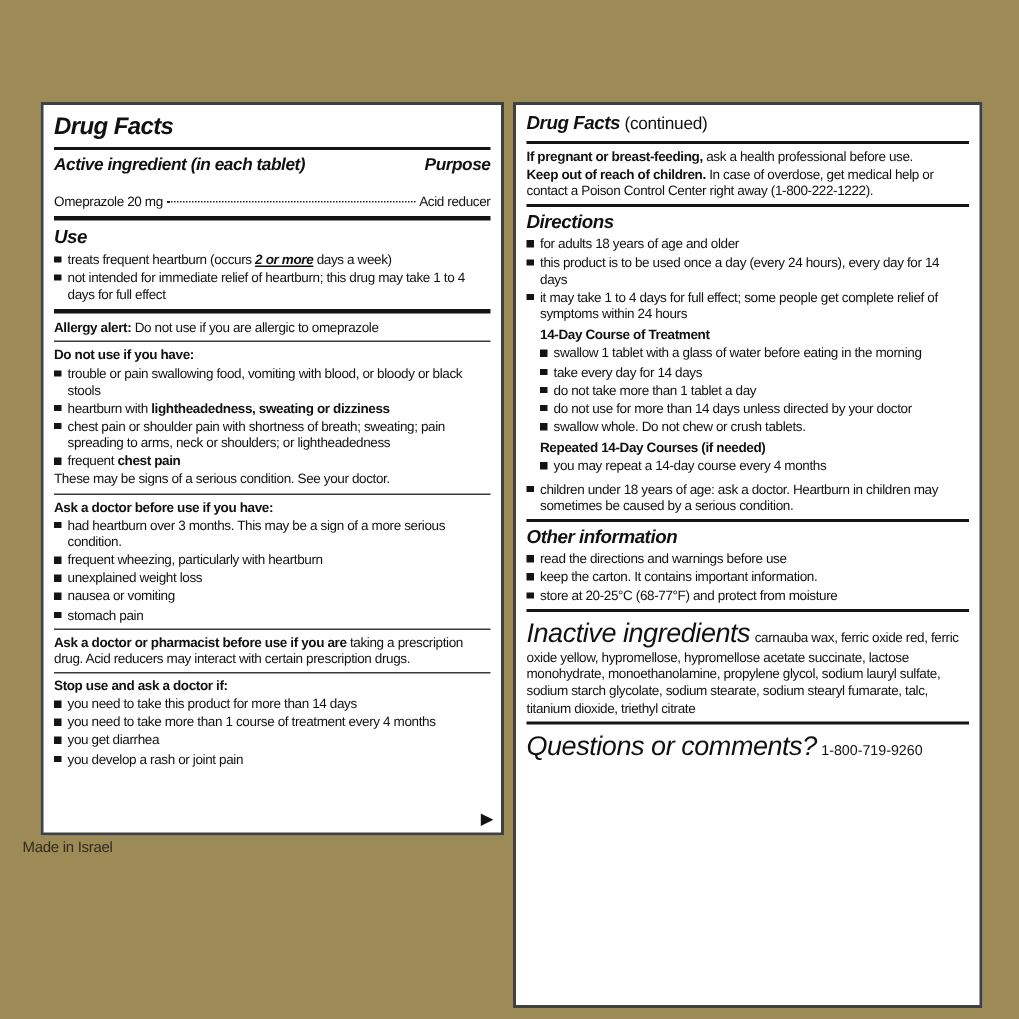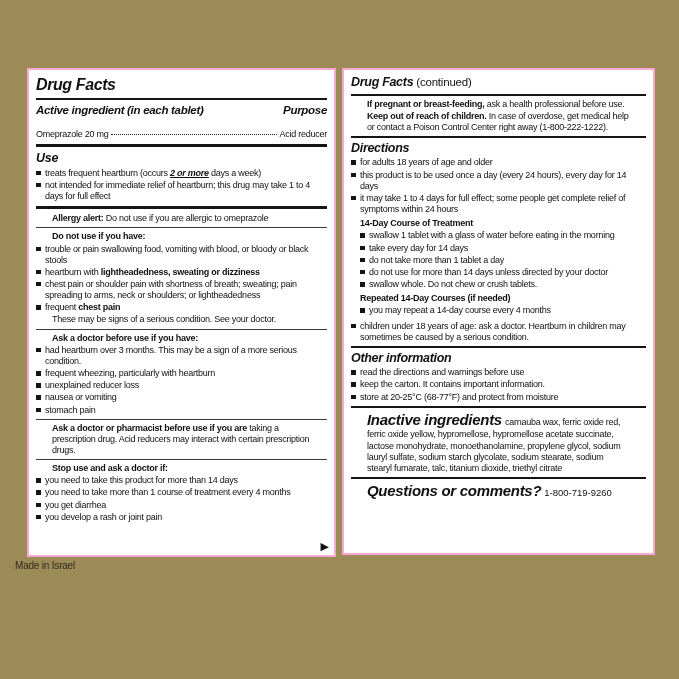--- a/index.html
+++ b/index.html
@@ -7,29 +7,29 @@
     width:679px;height:679px;
     background:#9c8a57;
     font-family:"Liberation Sans", sans-serif;
     color:#111;
     position:relative;
     overflow:hidden;
   }
   .panel{
     position:absolute;
     background:#ffffff;
-    border:2px solid #f9a8d4;
+    border:2px solid #404040;
     box-sizing:border-box;
     padding:3px 7px 4px 7px;
     font-size:9px;
     letter-spacing:-0.25px;
     line-height:1.24;
   }
   #left-panel{left:27px;top:68px;width:309px;height:489px;}
-  #right-panel{left:342px;top:68px;width:313px;height:487px;}
+  #right-panel{left:342px;top:68px;width:313px;height:604px;}
 
   .df-title{
     font-size:16px;font-weight:bold;font-style:italic;
     margin:2px 0 3px 0;letter-spacing:-0.4px;
   }
   .df-title-small{
     font-size:12.5px;font-weight:bold;font-style:italic;
     margin:2px 0 2px 0;letter-spacing:-0.3px;
   }
   .df-title-small .suffix{
@@ -46,35 +46,35 @@
   .ai-head{
     display:flex;justify-content:space-between;
     font-size:11.5px;font-weight:bold;font-style:italic;
     margin:1px 0 12px 0;letter-spacing:-0.3px;
   }
   .leader-row{display:flex;align-items:center;margin:0 0 2px 0;}
   .leader-row .leader{
     flex:1;border-bottom:1.4px dotted #222;
     margin:0 2px 2px 2px;height:1px;
   }
-  .para{margin:1px 16px;}
+  .para{margin:1px 0;}
   .lead{font-weight:bold;}
   .bullet{display:flex;margin:0 0 1px 0;}
   .bullet .sq{flex:0 0 9px;padding-top:3px;}
   .bullet .sq::before{content:"";display:block;width:4.5px;height:4.5px;background:#141414;}
   .bullet .btext{flex:1;}
   .indent{margin-left:9px;}
   .subhead{font-weight:bold;margin:3px 0 1px 0;}
   .gap{height:3px;}
   .cont-arrow{
     position:absolute;right:5px;bottom:3px;
     font-size:11px;line-height:1;letter-spacing:0;
   }
   .inline-h{
-    font-size:15px;font-weight:bold;font-style:italic;letter-spacing:-0.3px;
+    font-size:18px;font-weight:normal;font-style:italic;letter-spacing:-0.3px;
     padding-right:3px;
   }
   .phone{font-size:9.5px;letter-spacing:0;}
   #made-in{
     position:absolute;left:15px;top:560px;
     font-size:10px;color:#332d1d;letter-spacing:-0.2px;
   }
   b{letter-spacing:-0.25px;}
   .ubi{font-weight:bold;font-style:italic;text-decoration:underline;}
 </style>
@@ -139,21 +139,21 @@
       <div class="bullet">
         <span class="sq"></span>
         <div class="btext">had heartburn over 3 months. This may be a sign of a more serious condition.</div>
       </div>
       <div class="bullet">
         <span class="sq"></span>
         <div class="btext">frequent wheezing, particularly with heartburn</div>
       </div>
       <div class="bullet">
         <span class="sq"></span>
-        <div class="btext">unexplained reducer loss</div>
+        <div class="btext">unexplained weight loss</div>
       </div>
       <div class="bullet">
         <span class="sq"></span>
         <div class="btext">nausea or vomiting</div>
       </div>
       <div class="bullet">
         <span class="sq"></span>
         <div class="btext">stomach pain</div>
       </div>
     </div>

